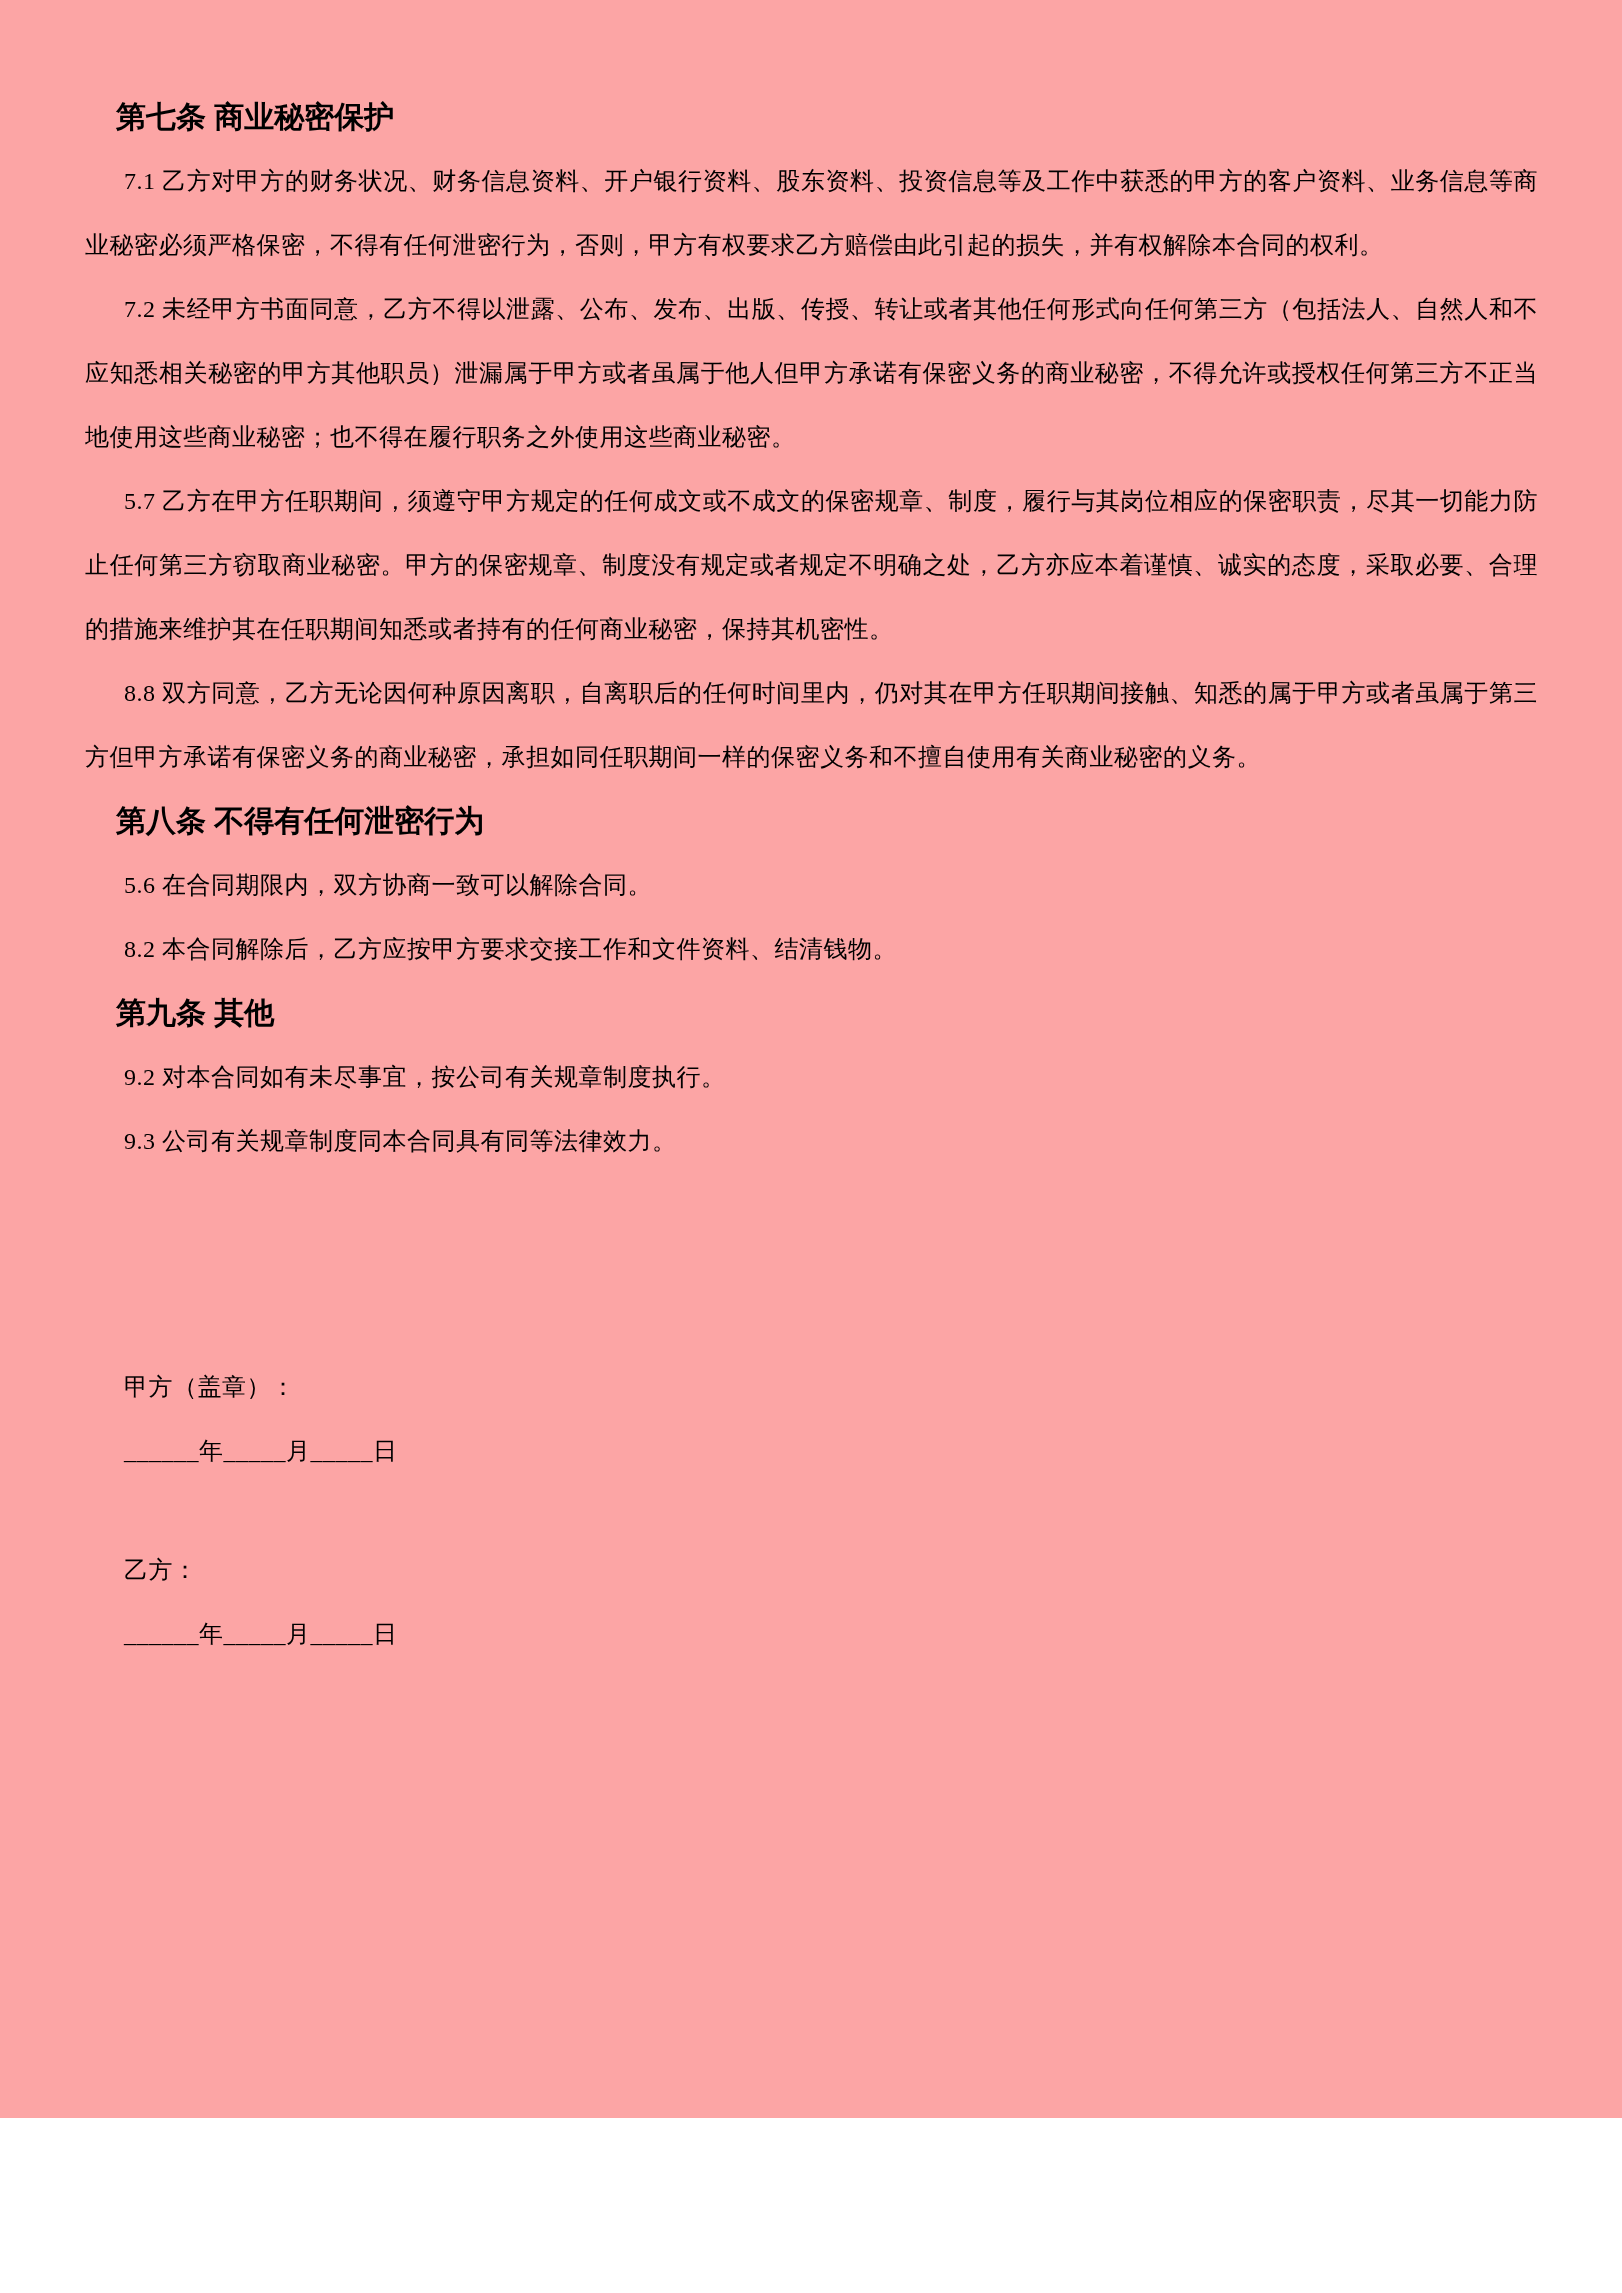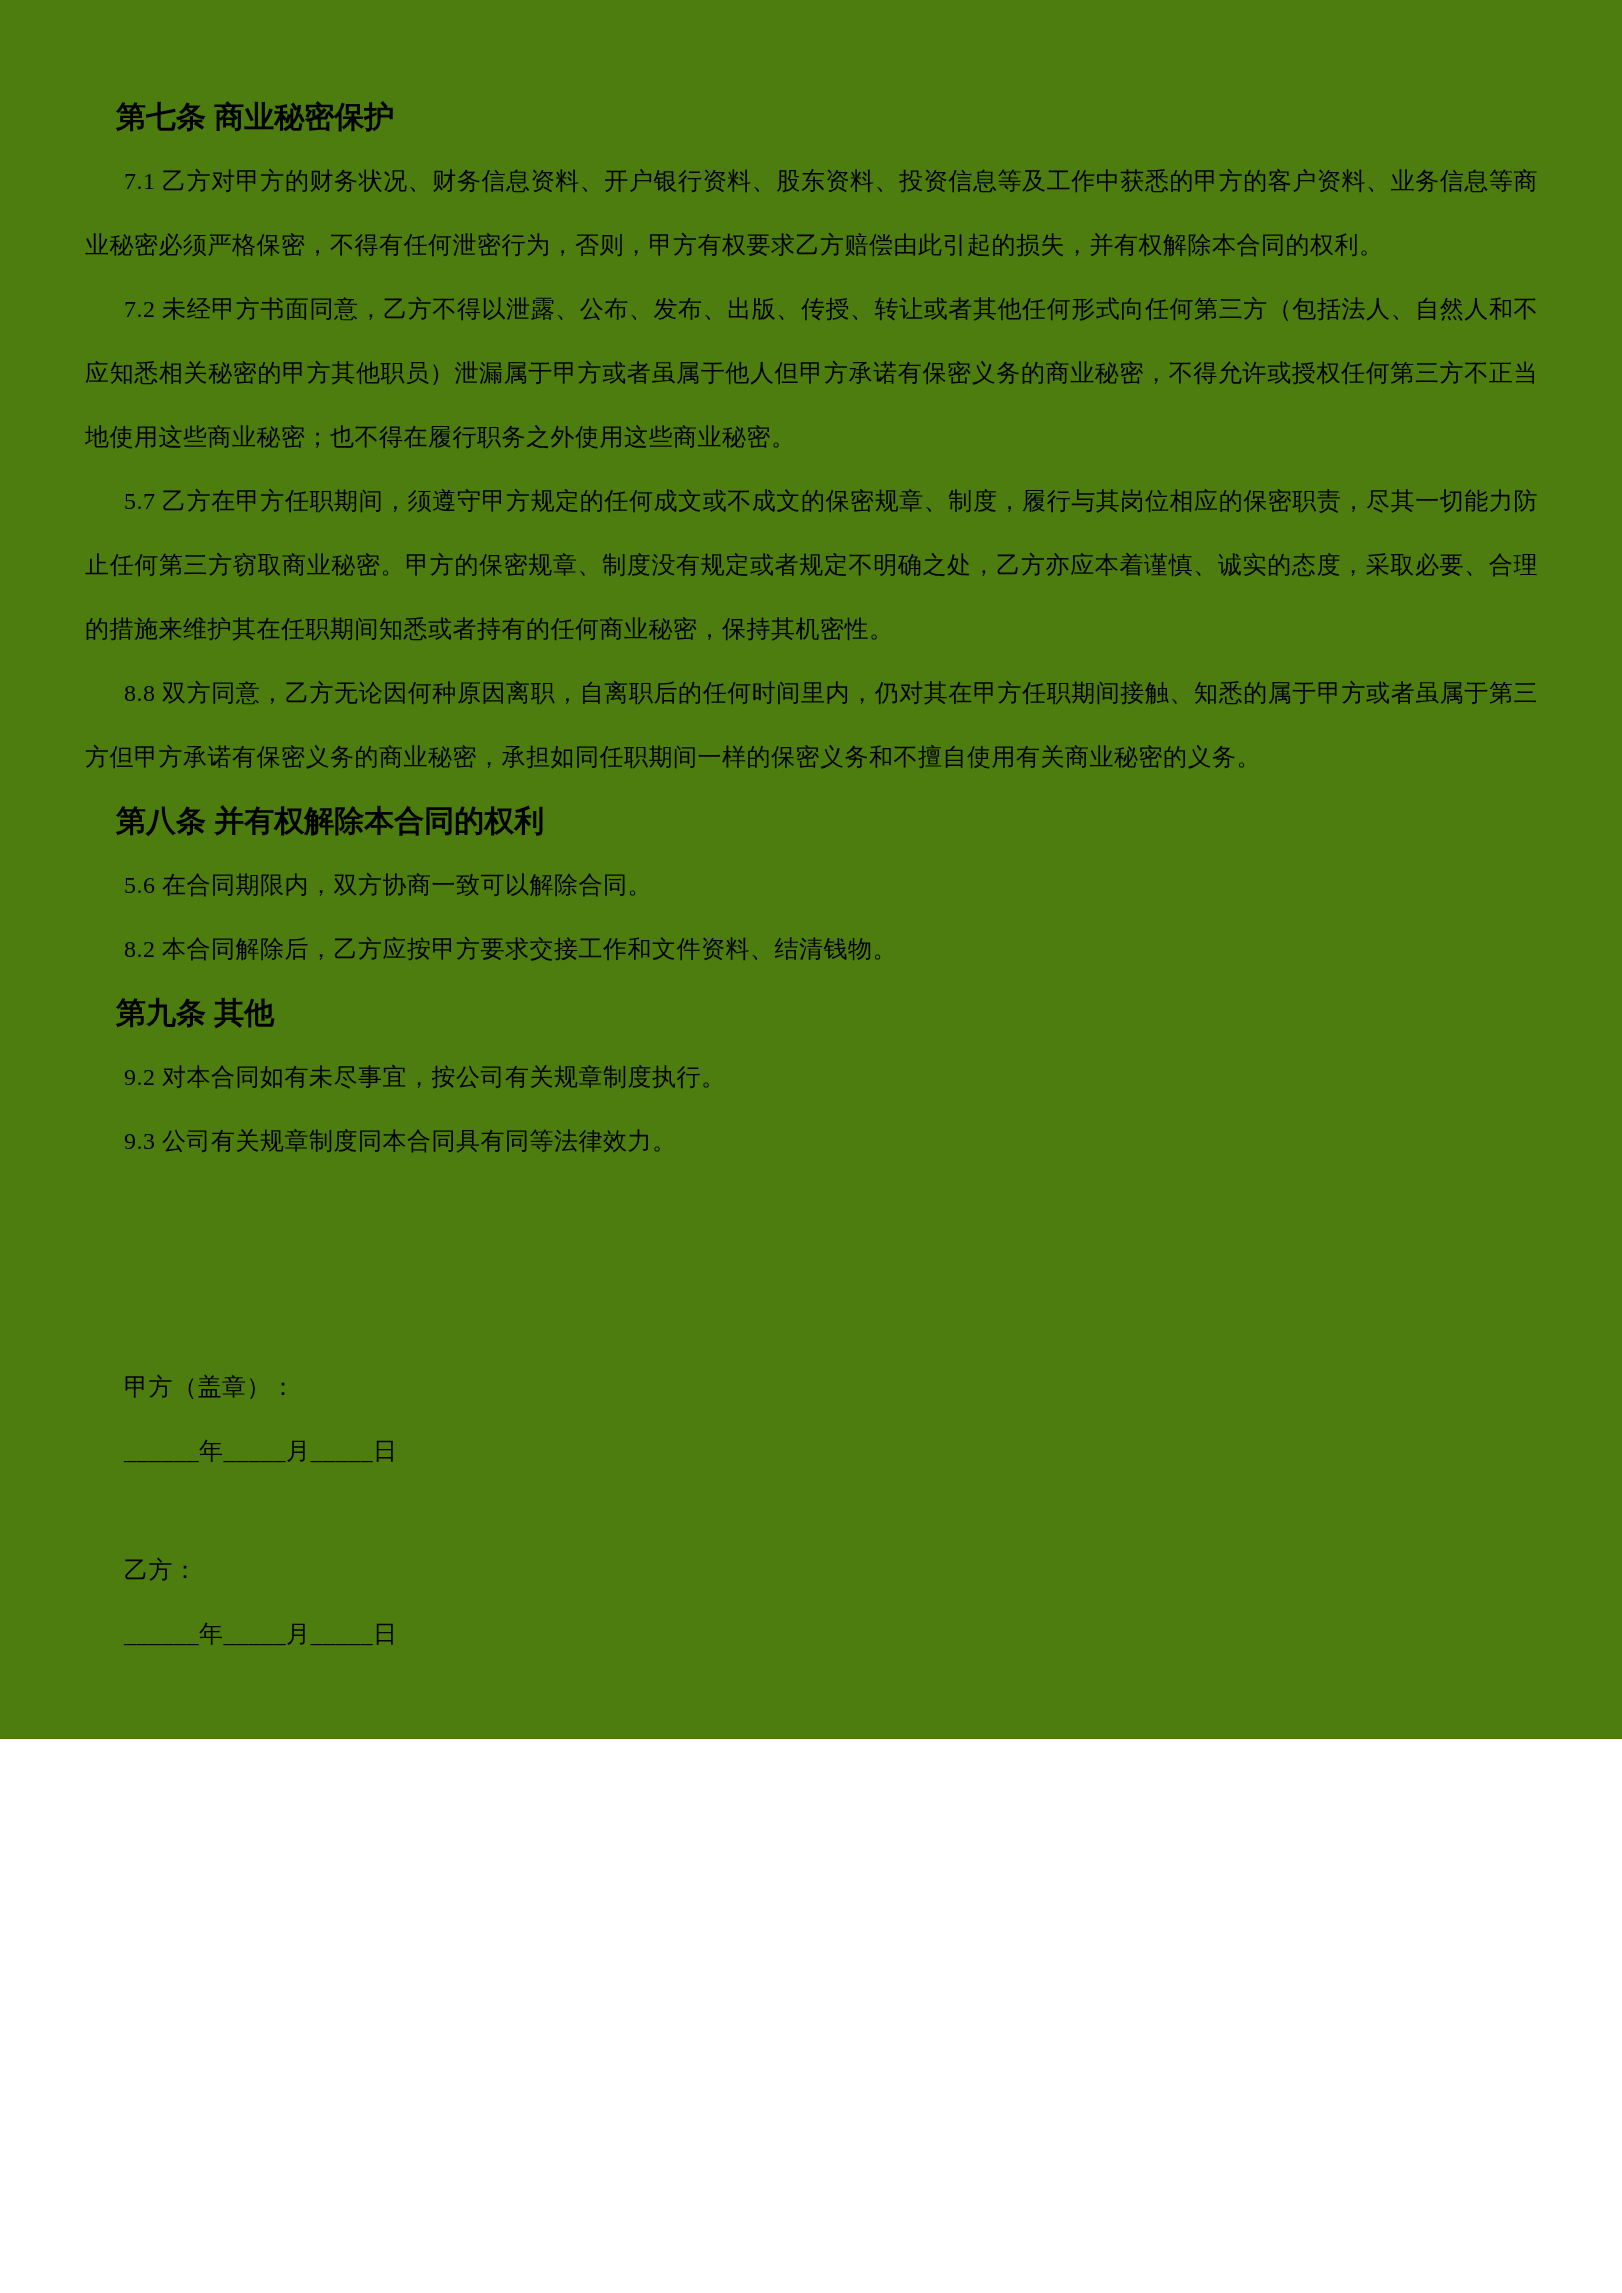--- a/index.html
+++ b/index.html
@@ -3,22 +3,22 @@
 <meta charset="utf-8">
 <style>
   html, body {
     margin: 0;
     padding: 0;
     background: #ffffff;
   }
   .page {
     position: relative;
     width: 1623px;
-    height: 1739px;
-    background: #4d7c0f;
+    height: 2118px;
+    background: #fca5a5;
     box-sizing: border-box;
     padding: 85px 85px 0 85px;
     color: #000000;
     overflow: hidden;
   }
   .doc-body {
     width: 100%;
   }
   .heading {
     font-family: "Liberation Sans", "DejaVu Sans", sans-serif;
@@ -47,21 +47,21 @@
 </head>
 <body>
 
 <div class="page">
   <div class="doc-body">
       <div class="heading">第七条 商业秘密保护</div>
       <div class="para">7.1 乙方对甲方的财务状况、财务信息资料、开户银行资料、股东资料、投资信息等及工作中获悉的甲方的客户资料、业务信息等商业秘密必须严格保密，不得有任何泄密行为，否则，甲方有权要求乙方赔偿由此引起的损失，并有权解除本合同的权利。</div>
       <div class="para">7.2 未经甲方书面同意，乙方不得以泄露、公布、发布、出版、传授、转让或者其他任何形式向任何第三方（包括法人、自然人和不应知悉相关秘密的甲方其他职员）泄漏属于甲方或者虽属于他人但甲方承诺有保密义务的商业秘密，不得允许或授权任何第三方不正当地使用这些商业秘密；也不得在履行职务之外使用这些商业秘密。</div>
       <div class="para">5.7 乙方在甲方任职期间，须遵守甲方规定的任何成文或不成文的保密规章、制度，履行与其岗位相应的保密职责，尽其一切能力防止任何第三方窃取商业秘密。甲方的保密规章、制度没有规定或者规定不明确之处，乙方亦应本着谨慎、诚实的态度，采取必要、合理的措施来维护其在任职期间知悉或者持有的任何商业秘密，保持其机密性。</div>
       <div class="para">8.8 双方同意，乙方无论因何种原因离职，自离职后的任何时间里内，仍对其在甲方任职期间接触、知悉的属于甲方或者虽属于第三方但甲方承诺有保密义务的商业秘密，承担如同任职期间一样的保密义务和不擅自使用有关商业秘密的义务。</div>
-      <div class="heading">第八条 并有权解除本合同的权利</div>
+      <div class="heading">第八条 不得有任何泄密行为</div>
       <div class="para">5.6 在合同期限内，双方协商一致可以解除合同。</div>
       <div class="para">8.2 本合同解除后，乙方应按甲方要求交接工作和文件资料、结清钱物。</div>
       <div class="heading">第九条 其他</div>
       <div class="para">9.2 对本合同如有未尽事宜，按公司有关规章制度执行。</div>
       <div class="para">9.3 公司有关规章制度同本合同具有同等法律效力。</div>
       <div class="spacer" style="height: 182px;"></div>
       <div class="para">甲方（盖章）：</div>
       <div class="para">______年_____月_____日</div>
       <div class="spacer" style="height: 55px;"></div>
       <div class="para">乙方：</div>

